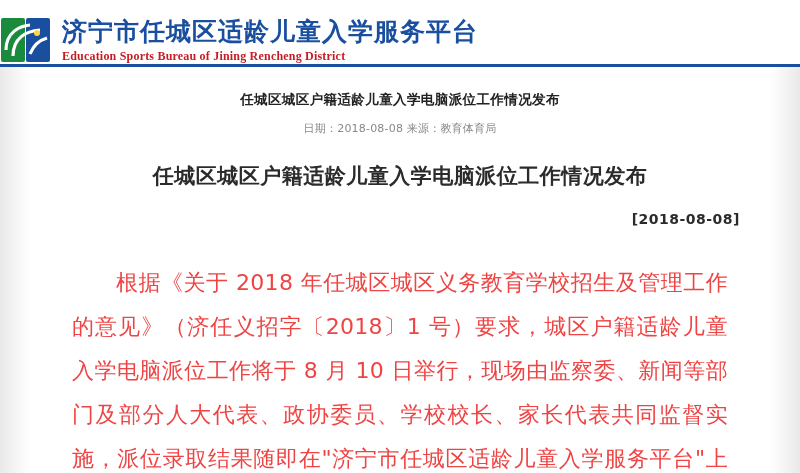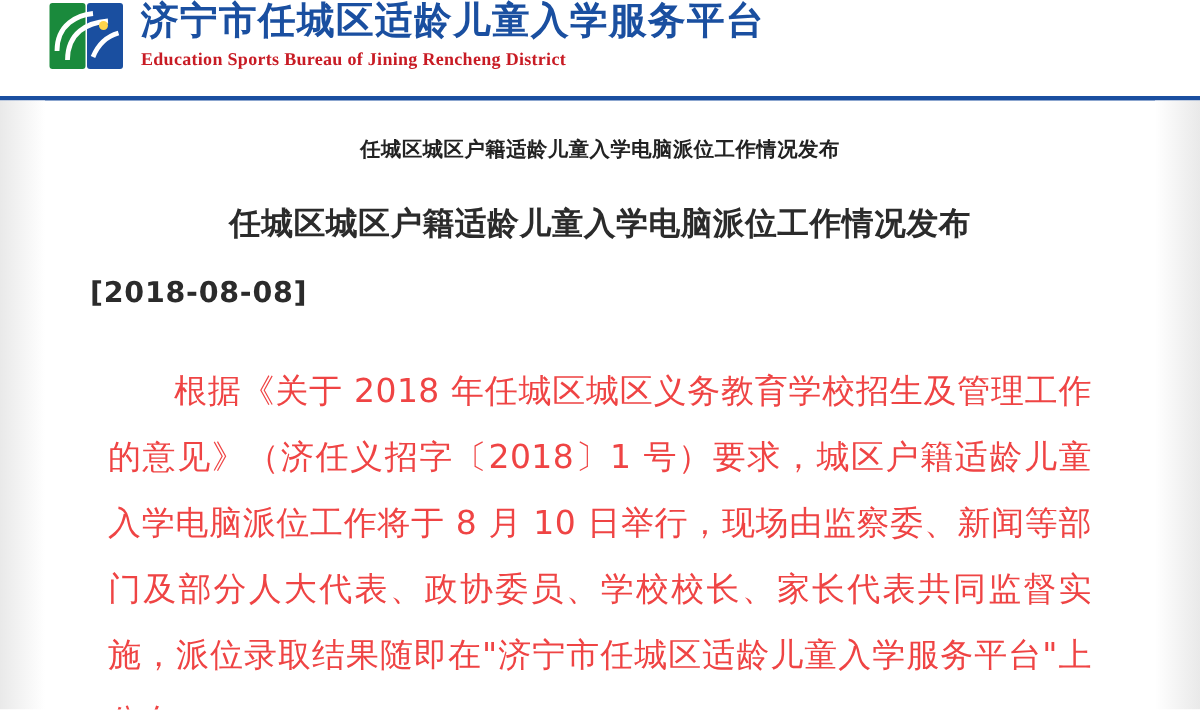--- a/index.html
+++ b/index.html
@@ -25,23 +25,23 @@
     position: relative;
     width: 800px;
     height: 67px;
     background: #ffffff;
     border-bottom: 3px solid #1a4fa0;
     box-sizing: border-box;
     overflow: hidden;
   }
   .banner-inner {
     display: flex;
-    align-items: flex-start;
+    align-items: flex-end;
     height: 64px;
-    padding-left: 32px;
+    padding-left: 0;
   }
   .logo {
     width: 52px;
     height: 48px;
     flex: 0 0 52px;
     position: relative;
     margin-right: 10px;
   }
   .logo svg { display: block; }
   .titles {
@@ -94,23 +94,23 @@
   .doc-title {
     text-align: center;
     font-family: "DejaVu Sans", "Liberation Sans", sans-serif;
     font-size: 21px;
     font-weight: bold;
     color: #2b2b2b;
     padding-top: 26px;
     letter-spacing: 0.5px;
   }
   .doc-date {
-    text-align: left;
+    text-align: right;
     font-family: "DejaVu Sans", "Liberation Sans", sans-serif;
-    font-size: 19px;
+    font-size: 14px;
     font-weight: bold;
     color: #2b2b2b;
     padding-top: 21px;
     letter-spacing: 0.5px;
   }
   .doc-para {
     font-family: "DejaVu Sans", "Liberation Sans", sans-serif;
     font-size: 22px;
     color: #ef4444;
     line-height: 2.0;
@@ -160,18 +160,19 @@
         <div class="title-en">Education Sports Bureau of Jining Rencheng District</div>
       </div>
     </div>
   </div>
 
   <div class="edge-left"></div>
   <div class="edge-right"></div>
 
   <div class="doc">
     <div class="doc-subject">任城区城区户籍适龄儿童入学电脑派位工作情况发布</div>
+    <div class="doc-meta">日期：2018-08-08 来源：教育体育局</div>
     <div class="doc-title">任城区城区户籍适龄儿童入学电脑派位工作情况发布</div>
     <div class="doc-date">[2018-08-08]</div>
     <div class="doc-para">根据《关于 2018 年任城区城区义务教育学校招生及管理工作的意见》（济任义招字〔2018〕1 号）要求，城区户籍适龄儿童入学电脑派位工作将于 8 月 10 日举行，现场由监察委、新闻等部门及部分人大代表、政协委员、学校校长、家长代表共同监督实施，派位录取结果随即在"济宁市任城区适龄儿童入学服务平台"上公布。</div>
   </div>
 
 </div>
 
 </body></html>

